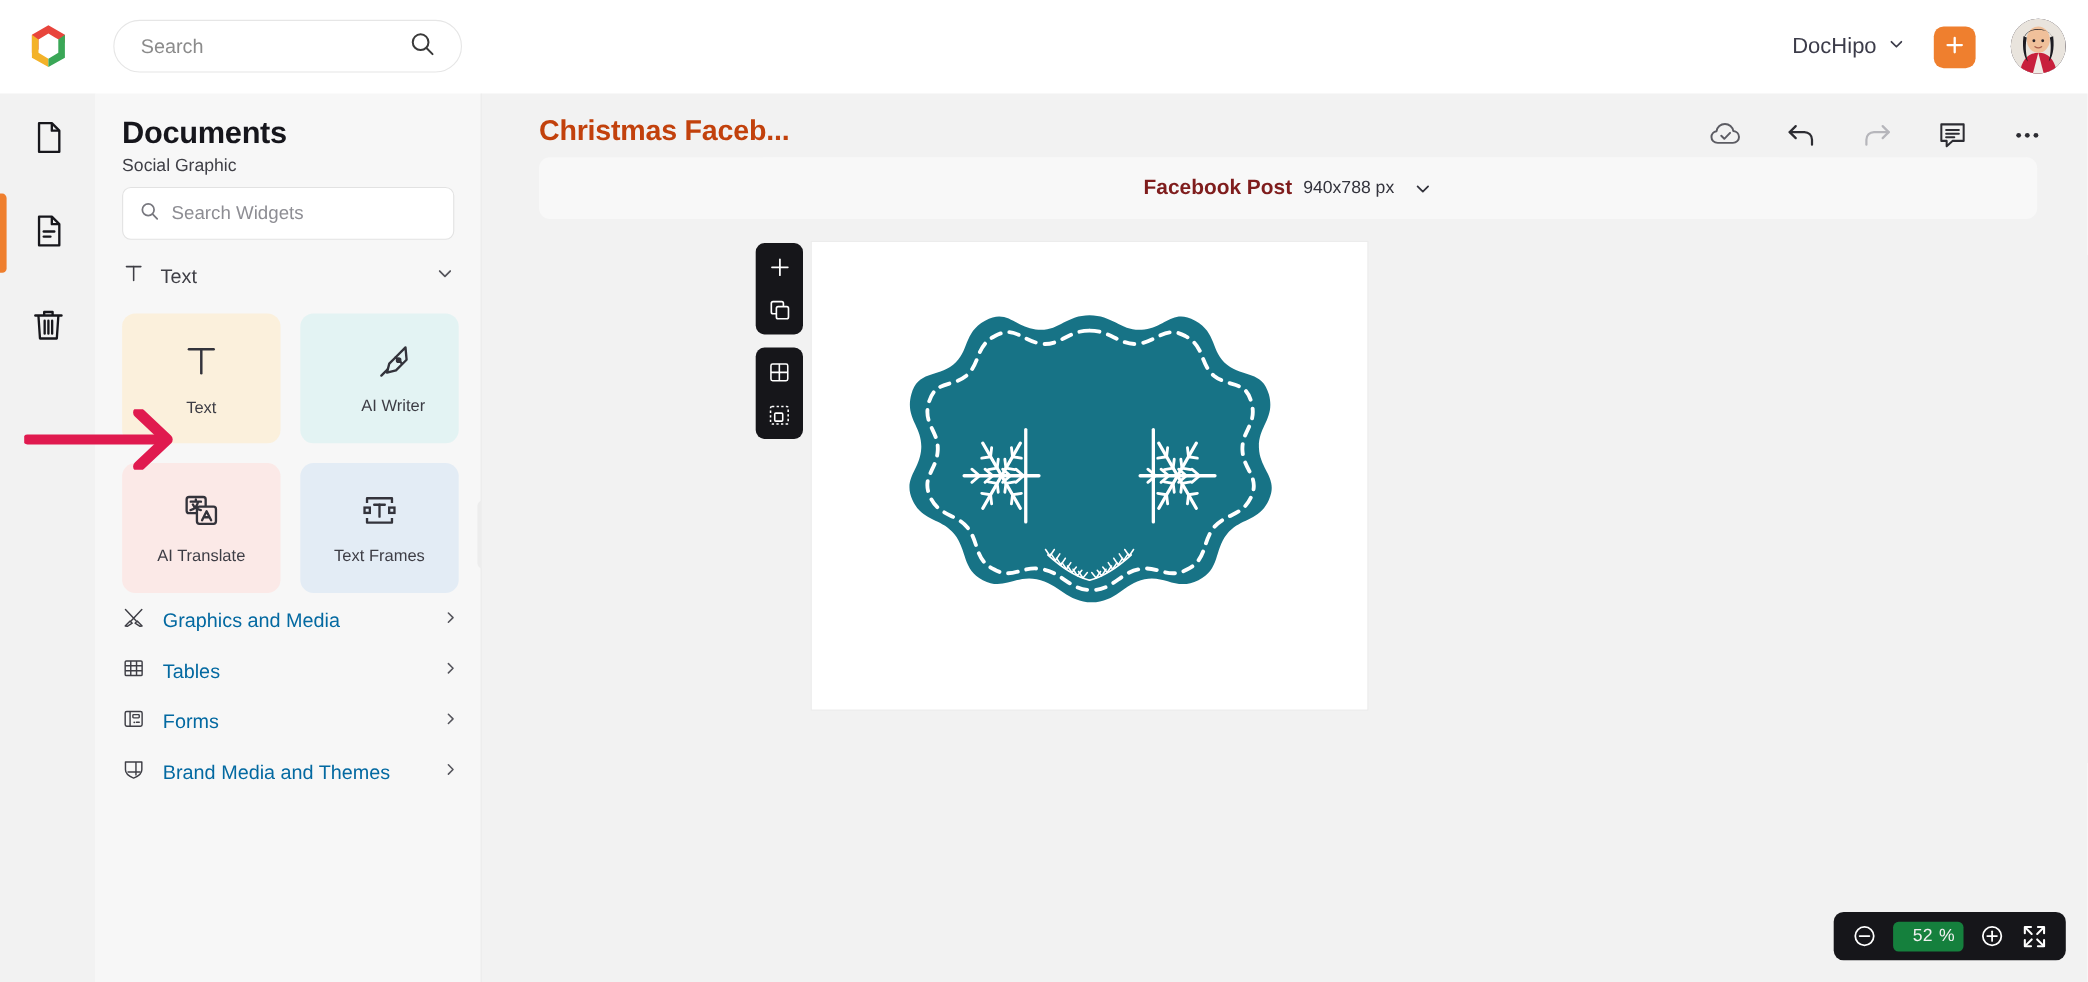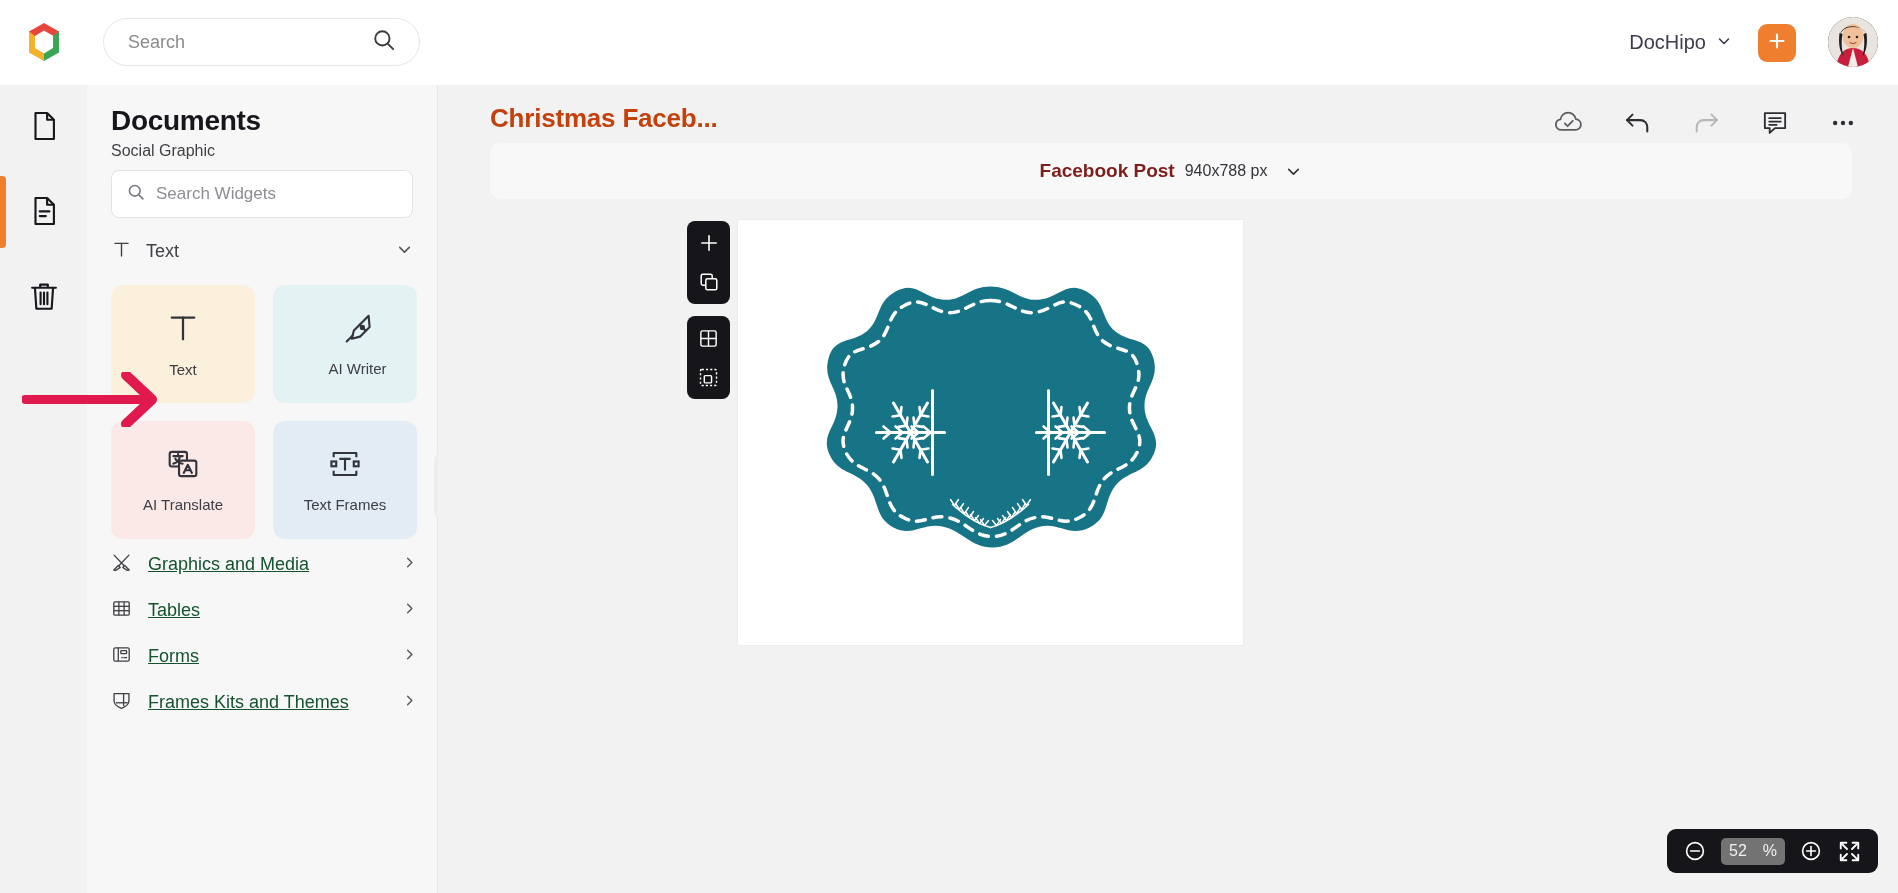--- a/index.html
+++ b/index.html
@@ -88,21 +88,21 @@
     width: 144px; height: 118px; border-radius: 12px;
     display: flex; flex-direction: column; align-items: center; justify-content: center;
     gap: 11px; cursor: pointer;
   }
   .card .clbl { font-size: 15px; color: #3d3d45; }
 
   .menu-list { position: absolute; left: 24px; top: 456px; width: 306px; }
   .menu-row {
     height: 46px; display: flex; align-items: center; gap: 16px; cursor: pointer;
   }
-  .menu-row .mlbl { flex: 1; font-size: 18px; color: #14532d; text-decoration: underline; }
+  .menu-row .mlbl { flex: 1; font-size: 18px; color: #0369a1; }
 
   .collapse-handle {
     position: absolute; left: 434px; top: 455px; width: 16px; height: 62px;
     background: #ededed; border-radius: 5px 0 0 5px;
     display: flex; align-items: center; justify-content: center; cursor: pointer;
   }
 
   
   .anno-arrow { position: absolute; left: 22px; top: 372px; pointer-events: none; }
 
@@ -141,22 +141,22 @@
     background: #ffffff; box-shadow: 0 0 0 1px #ececec;
   }
 
   .zoombar {
     position: absolute; right: 20px; bottom: 20px; height: 44px;
     background: #16161a; border-radius: 9px;
     display: flex; align-items: center; gap: 14px; padding: 0 16px;
   }
   .zoombar .zb-ic { cursor: pointer; display: flex; align-items: center; }
   .zoom-val {
-    background: #737373; border-radius: 5px; height: 27px; min-width: 64px;
-    display: flex; align-items: center; justify-content: space-between; gap: 6px;
+    background: #15803d; border-radius: 5px; height: 27px; min-width: 64px;
+    display: flex; align-items: center; justify-content: flex-end; gap: 6px;
     padding: 12px 8px; cursor: pointer;
   }
   .zoom-val span { color: #f0f0f0; font-size: 16px; }
 </style>
 </head>
 <body>
 
 <div id="app">
 
   <div class="topbar">
@@ -389,21 +389,21 @@
       </div>
 
       <div class="menu-row">
         <span>
           <svg width="21" height="21" viewBox="0 0 24 24" fill="none" stroke="#3f3f46" stroke-width="1.5">
             <path d="M3.5 4.2 H20.5 V12.4 C20.5 16.8 16.6 19.3 12 21 C7.4 19.3 3.5 16.8 3.5 12.4 Z" stroke-linejoin="round"></path>
             <line x1="14.4" y1="4.2" x2="14.4" y2="18.3"></line>
             <line x1="5.6" y1="14.6" x2="19.2" y2="14.6"></line>
           </svg>
         </span>
-        <span class="mlbl">Frames Kits and Themes</span>
+        <span class="mlbl">Brand Media and Themes</span>
         <span>
           <svg width="15" height="15" viewBox="0 0 16 16" fill="none" stroke="#55555c" stroke-width="1.5">
             <path d="M6 3.5 L10.5 8 L6 12.5" stroke-linecap="round" stroke-linejoin="round"></path>
           </svg>
         </span>
       </div>
 
     </div>
   </div>
 

